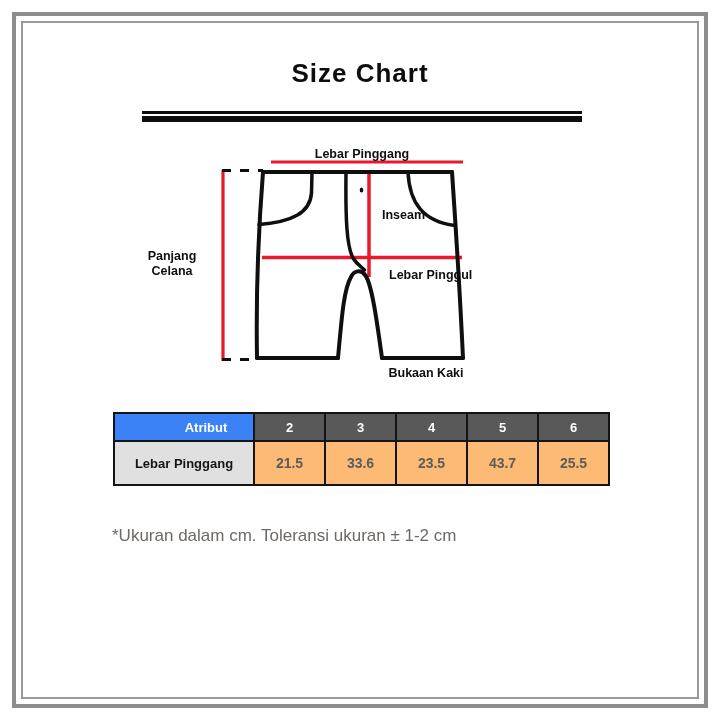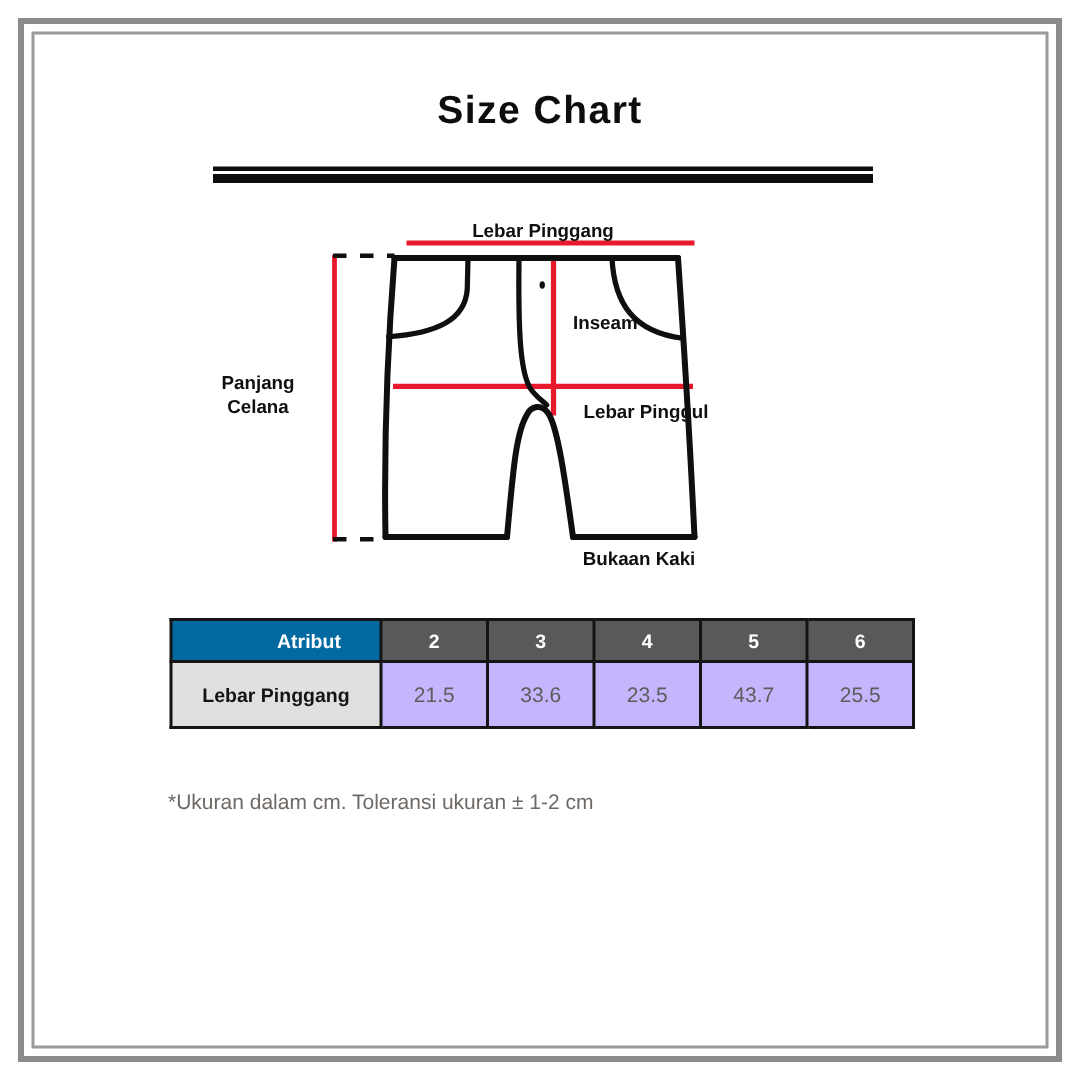--- a/index.html
+++ b/index.html
@@ -25,27 +25,27 @@
   .diagram{position:absolute;left:120px;top:140px;width:370px;height:245px;}
   .diagram text{font-family:"Liberation Sans", sans-serif;font-weight:700;
     font-size:12.5px;fill:#0f0f0f;}
   
   .size-table{position:absolute;left:113px;top:412px;
     border-collapse:collapse;table-layout:fixed;}
   .size-table th,.size-table td{border:2px solid #141414;text-align:center;
     vertical-align:middle;padding:0;}
   .size-table th{height:26px;color:#ffffff;font-size:13px;font-weight:700;
     background:#595959;}
-  .size-table th.attr-h{background:#0369a1;padding-left:44px;}
+  .size-table th.attr-h{background:#3b82f6;padding-left:44px;}
   .size-table td{height:42px;}
   .size-table td.rowlabel{background:#e0e0e0;font-weight:700;font-size:13px;
     color:#141414;}
-  .size-table td.val{background:#c4b5fd;font-size:14px;color:#5c5c5c;}
+  .size-table td.val{background:#fdba74;font-size:14px;color:#5c5c5c;font-weight:bold;}
   
-  .footnote{position:absolute;left:112px;top:526px;font-size:14px;
+  .footnote{position:absolute;left:112px;top:526px;font-size:17px;
     color:#6e6965;}
 </style>
 </head>
 <body>
 
 <div class="stage">
 
   <div class="frame-outer"></div>
   <div class="frame-inner"></div>
 

